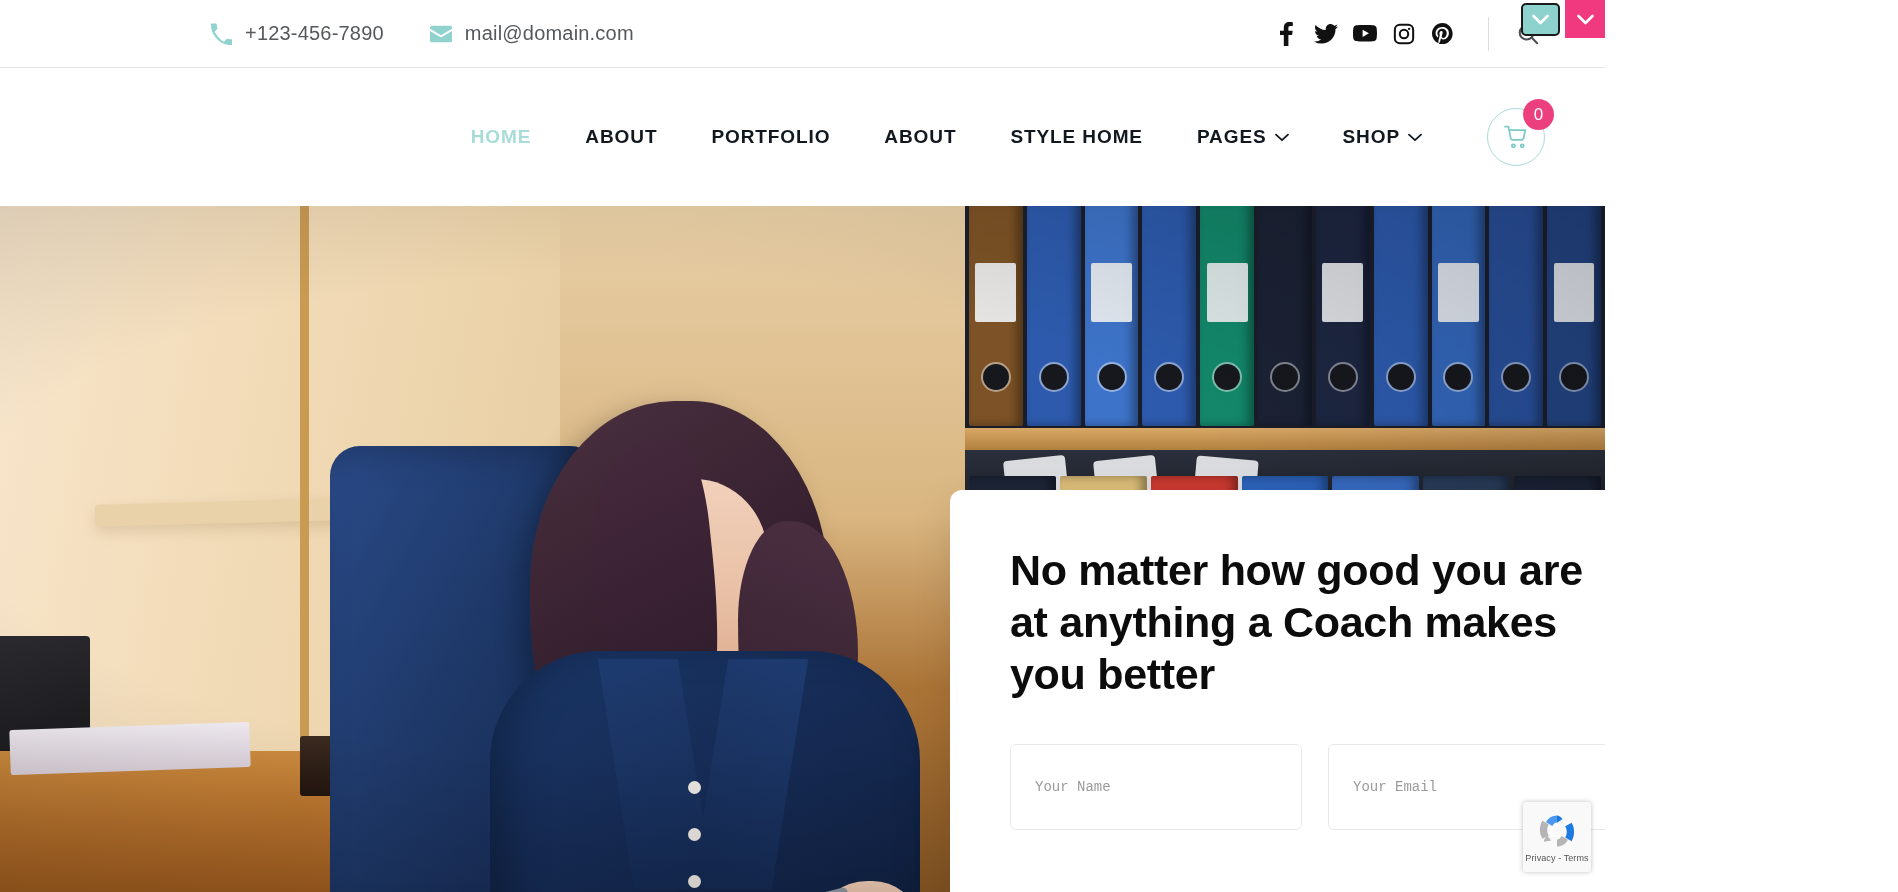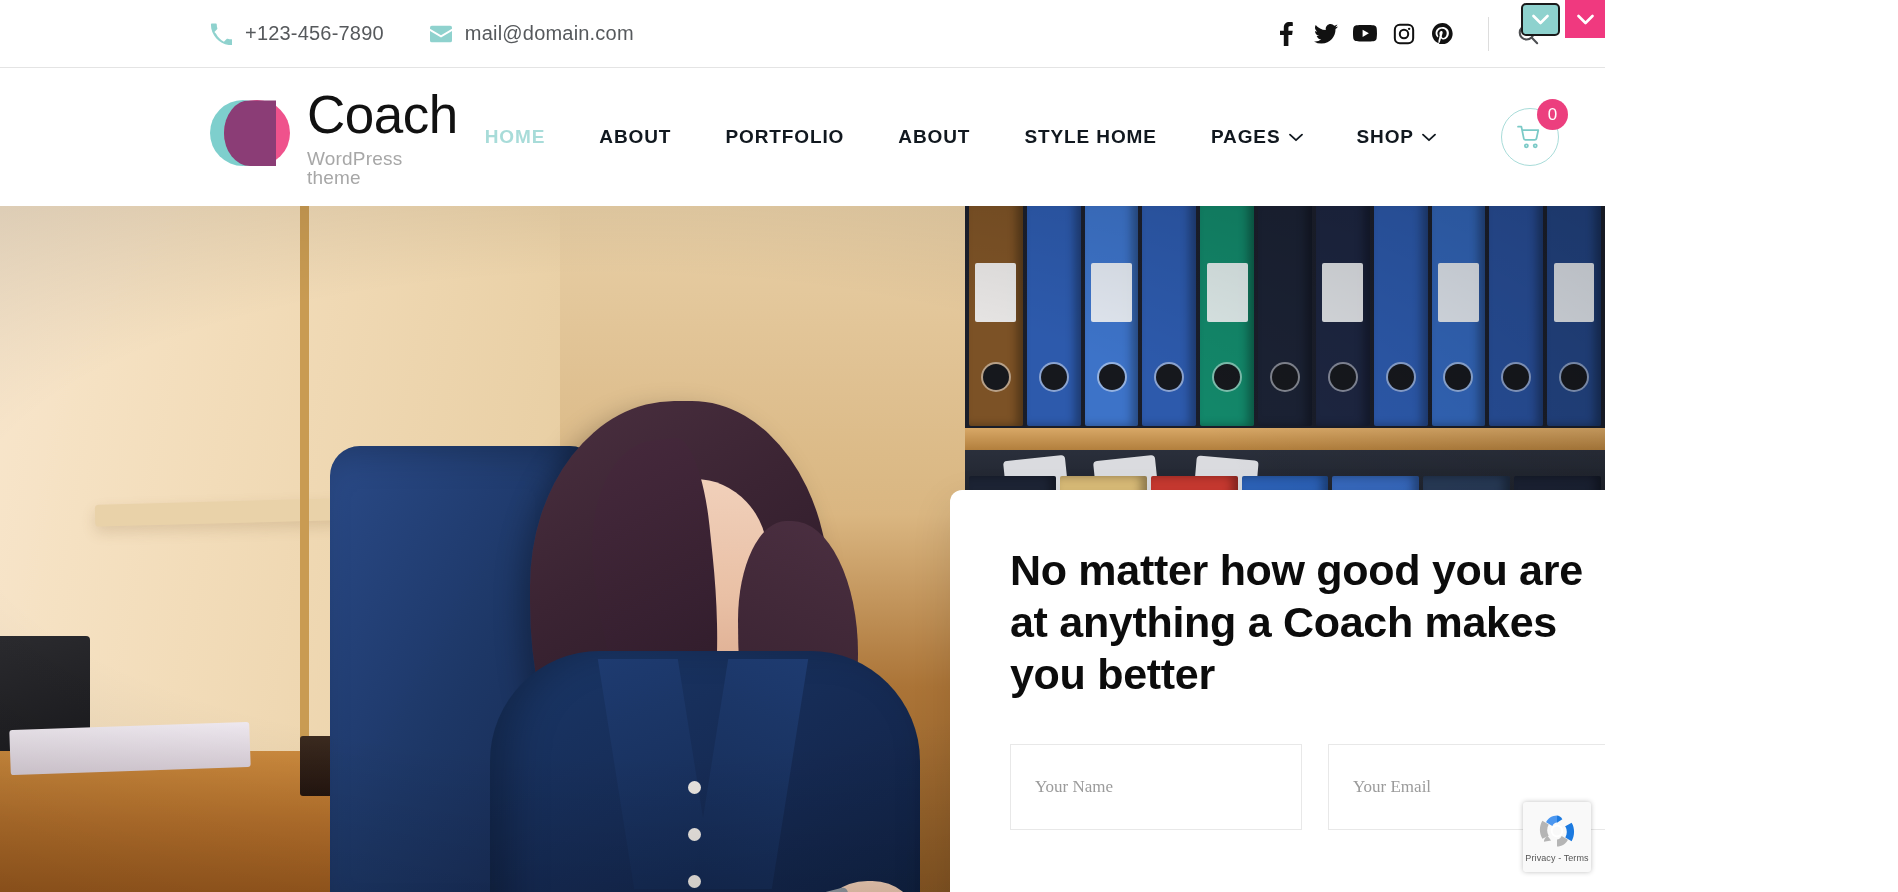--- a/index.html
+++ b/index.html
@@ -504,24 +504,24 @@
 
   .hero-fields {
     display: flex;
     gap: 26px;
     margin-bottom: 42px;
   }
   .hero-input {
     flex: 1 1 0;
     height: 86px;
     border: 1px solid #e8e8e8;
-    border-radius: 0;
+    border-radius: 6px;
     padding: 0 24px;
-    font-size: 17px;
-    font-family: Liberation Serif, serif;
+    font-size: 14px;
+    font-family: Liberation Mono, monospace;
     color: #333;
     background: #fff;
     outline: none;
   }
   .hero-input::placeholder { color: #9b9b9b; }
 
   
   .corner-controls {
     position: absolute;
     top: 0;
@@ -644,31 +644,20 @@
         <svg width="22" height="22" viewBox="0 0 24 24" fill="none" stroke="currentColor" stroke-width="2.3" stroke-linecap="round">
           <circle cx="10.5" cy="10.5" r="7.5"></circle>
           <line x1="16.2" y1="16.2" x2="22" y2="22"></line>
         </svg>
       </button>
     </div>
   </div>
 
   <div class="mainheader">
 
-    <a class="brand" href="#">
-      <span class="brand-mark">
-        <span class="circ circ-teal"></span>
-        <span class="circ circ-pink"></span>
-        <span class="circ circ-blend"></span>
-      </span>
-      <span class="brand-text">
-        <span class="brand-name">Coach</span>
-        <span class="brand-tag">WordPress theme</span>
-      </span>
-    </a>
 
     <nav class="nav">
       <a class="nav-item active" href="#">
         <span>HOME</span>
       </a>
       <a class="nav-item" href="#">
         <span>ABOUT</span>
       </a>
       <a class="nav-item" href="#">
         <span>PORTFOLIO</span>

